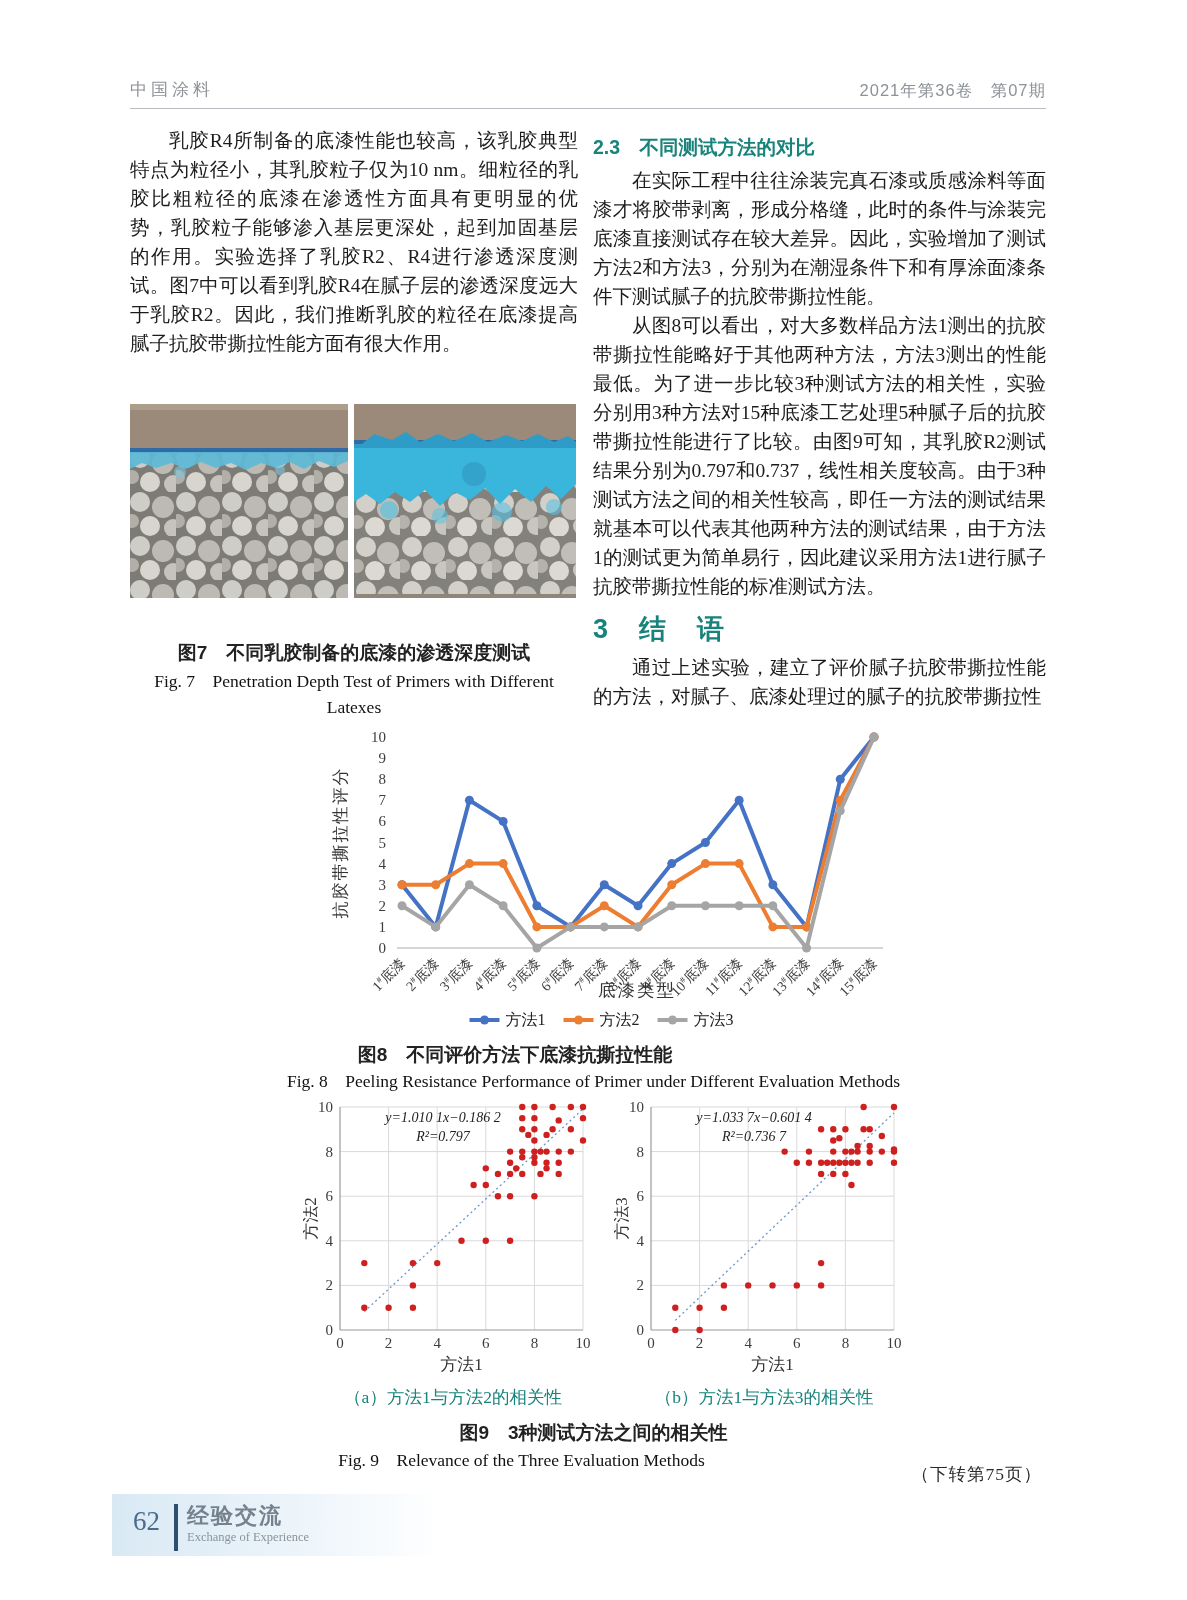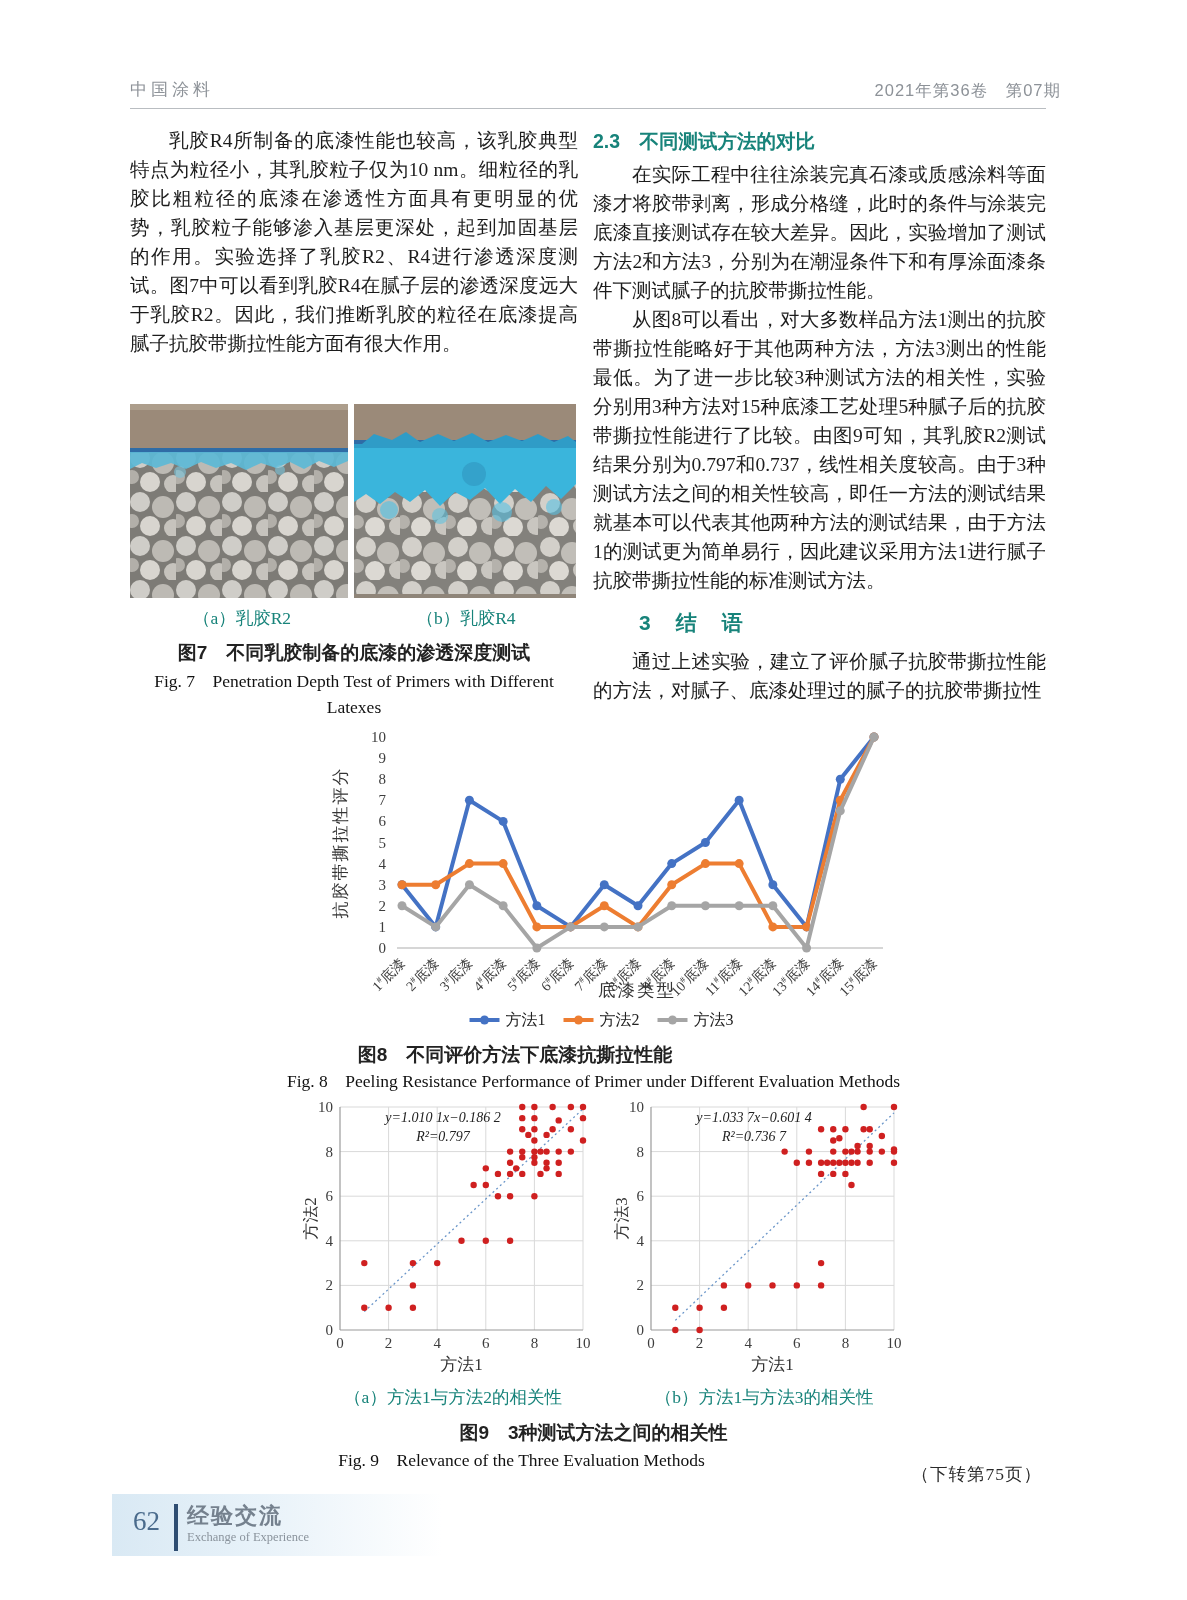--- a/index.html
+++ b/index.html
@@ -2,29 +2,29 @@
 <html><head>
 <meta charset="utf-8">
 <style>
   * { margin:0; padding:0; box-sizing:border-box; }
   html,body { background:#ffffff; }
   body { font-family:"Liberation Serif", serif; color:#1c1c1c; }
   .page { position:relative; width:1187px; height:1600px; background:#ffffff; overflow:hidden; margin:0 auto; }
 
   
   .hdr-journal { position:absolute; left:130px; top:78px; font-size:17px; letter-spacing:4px; color:#8d9298; font-family:"Liberation Sans",sans-serif; }
-  .hdr-issue  { position:absolute; right:126px; top:80px; font-size:16.5px; letter-spacing:1px; color:#8d9298; font-family:"Liberation Sans",sans-serif; }
+  .hdr-issue  { position:absolute; right:141px; top:80px; font-size:16.5px; letter-spacing:1px; color:#8d9298; font-family:"Liberation Sans",sans-serif; }
   .hdr-rule   { position:absolute; left:130px; right:141px; top:108px; height:1px; background:#b9bdc1; }
 
   
   .col-left  { position:absolute; left:130px; top:126px; width:448px; }
   .col-right { position:absolute; left:593px; top:126px; width:453px; }
   .para { font-size:19.5px; line-height:29px; text-align:justify; text-indent:2em; color:#1c1c1c; }
-  .h-teal  { font-family:"Liberation Sans",sans-serif; font-weight:bold; color:#17837a; font-size:19.5px; line-height:30px; }
-  .h-teal-big { font-family:"Liberation Sans",sans-serif; font-weight:bold; color:#17837a; font-size:21px; line-height:40px; margin-top:8px; letter-spacing:2px;margin-left:46px; }
+  .h-teal  { font-family:"Liberation Sans",sans-serif; font-weight:bold; color:#17837a; font-size:19.5px; line-height:30px;margin-top:6px; }
+  .h-teal-big { font-family:"Liberation Sans",sans-serif; font-weight:bold; color:#17837a; font-size:27px; line-height:40px; margin-top:8px; letter-spacing:2px; }
   .col-right .para { margin-bottom:0; }
 
   
   .fig7-photos { position:absolute; left:130px; top:404px; width:448px; display:flex; gap:6px; }
   .fig7-photos svg { display:block; }
   .fig7-subcaps { position:absolute; left:130px; top:606px; width:448px; display:flex; }
   .fig7-subcaps span { flex:1; text-align:center; color:#17837a; font-size:17.5px; }
   .cap-cn { font-family:"Liberation Sans",sans-serif; font-weight:bold; font-size:19px; color:#222; text-align:center; }
   .cap-en { font-family:"Liberation Serif",serif; font-weight:normal; font-size:17.5px; color:#111; text-align:center; }
   .fig7-cap-cn { position:absolute; left:130px; top:640px; width:448px; }
@@ -105,24 +105,20 @@
       <rect y="40" width="222" height="150" fill="url(#pebB)"></rect>
       <rect y="36" width="222" height="5" fill="#2f6ca6"></rect>
       <path d="M0,40 H222 V80 L207,95 192,82 177,98 161,85 146,100 131,84 116,96 101,88 86,102 71,86 56,98 41,88 26,100 12,90 0,98 Z" fill="#3ab5dc"></path>
       <path d="M8,40 L20,30 38,36 52,28 66,38 84,30 100,37 118,29 134,38 152,31 168,37 184,30 200,38 214,32 222,38 222,44 0,44 0,40 Z" fill="#2f9cc7"></path>
       <circle cx="35" cy="106" r="9" fill="#58c2e2" opacity="0.65"></circle>
       <circle cx="86" cy="112" r="8" fill="#58c2e2" opacity="0.55"></circle>
       <circle cx="148" cy="108" r="10" fill="#58c2e2" opacity="0.6"></circle>
       <circle cx="200" cy="103" r="8" fill="#58c2e2" opacity="0.6"></circle>
       <circle cx="120" cy="70" r="12" fill="#2d8fb9" opacity="0.5"></circle>
     </svg>
-  </div>
-  <div class="fig7-subcaps">
-    <span>（a）乳胶R2</span>
-    <span>（b）乳胶R4</span>
   </div>
   <div class="cap-cn fig7-cap-cn">图7　不同乳胶制备的底漆的渗透深度测试</div>
   <div class="cap-en fig7-cap-en">Fig. 7　Penetration Depth Test of Primers with Different Latexes</div>
 
   <div class="col-right">
     <div class="h-teal">2.3　不同测试方法的对比</div>
     <p class="para" style="margin-top:4px">在实际工程中往往涂装完真石漆或质感涂料等面漆才将胶带剥离，形成分格缝，此时的条件与涂装完底漆直接测试存在较大差异。因此，实验增加了测试方法2和方法3，分别为在潮湿条件下和有厚涂面漆条件下测试腻子的抗胶带撕拉性能。</p>
     <p class="para">从图8可以看出，对大多数样品方法1测出的抗胶带撕拉性能略好于其他两种方法，方法3测出的性能最低。为了进一步比较3种测试方法的相关性，实验分别用3种方法对15种底漆工艺处理5种腻子后的抗胶带撕拉性能进行了比较。由图9可知，其乳胶R2测试结果分别为0.797和0.737，线性相关度较高。由于3种测试方法之间的相关性较高，即任一方法的测试结果就基本可以代表其他两种方法的测试结果，由于方法1的测试更为简单易行，因此建议采用方法1进行腻子抗胶带撕拉性能的标准测试方法。</p>
     <div class="h-teal-big">3　结　语</div>
     <p class="para" style="margin-top:4px">通过上述实验，建立了评价腻子抗胶带撕拉性能的方法，对腻子、底漆处理过的腻子的抗胶带撕拉性</p>

